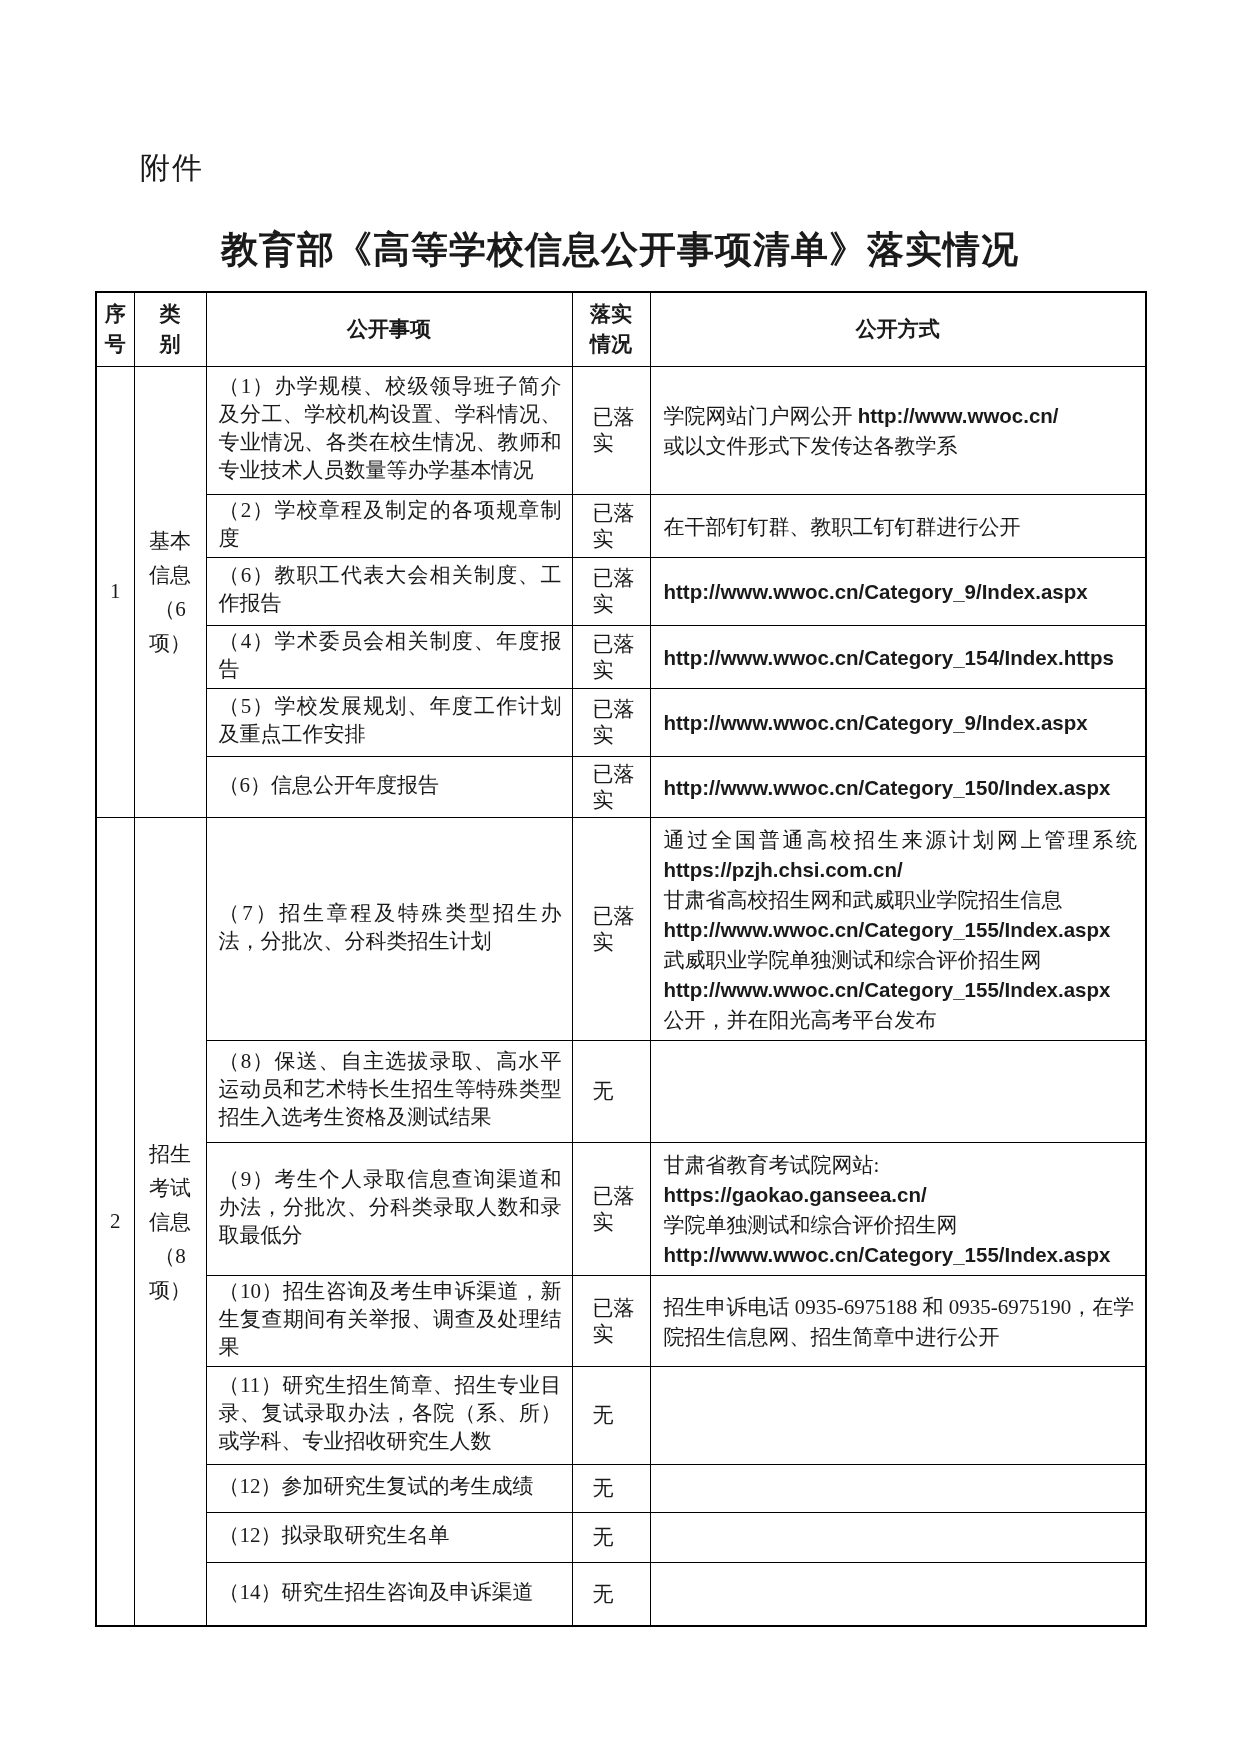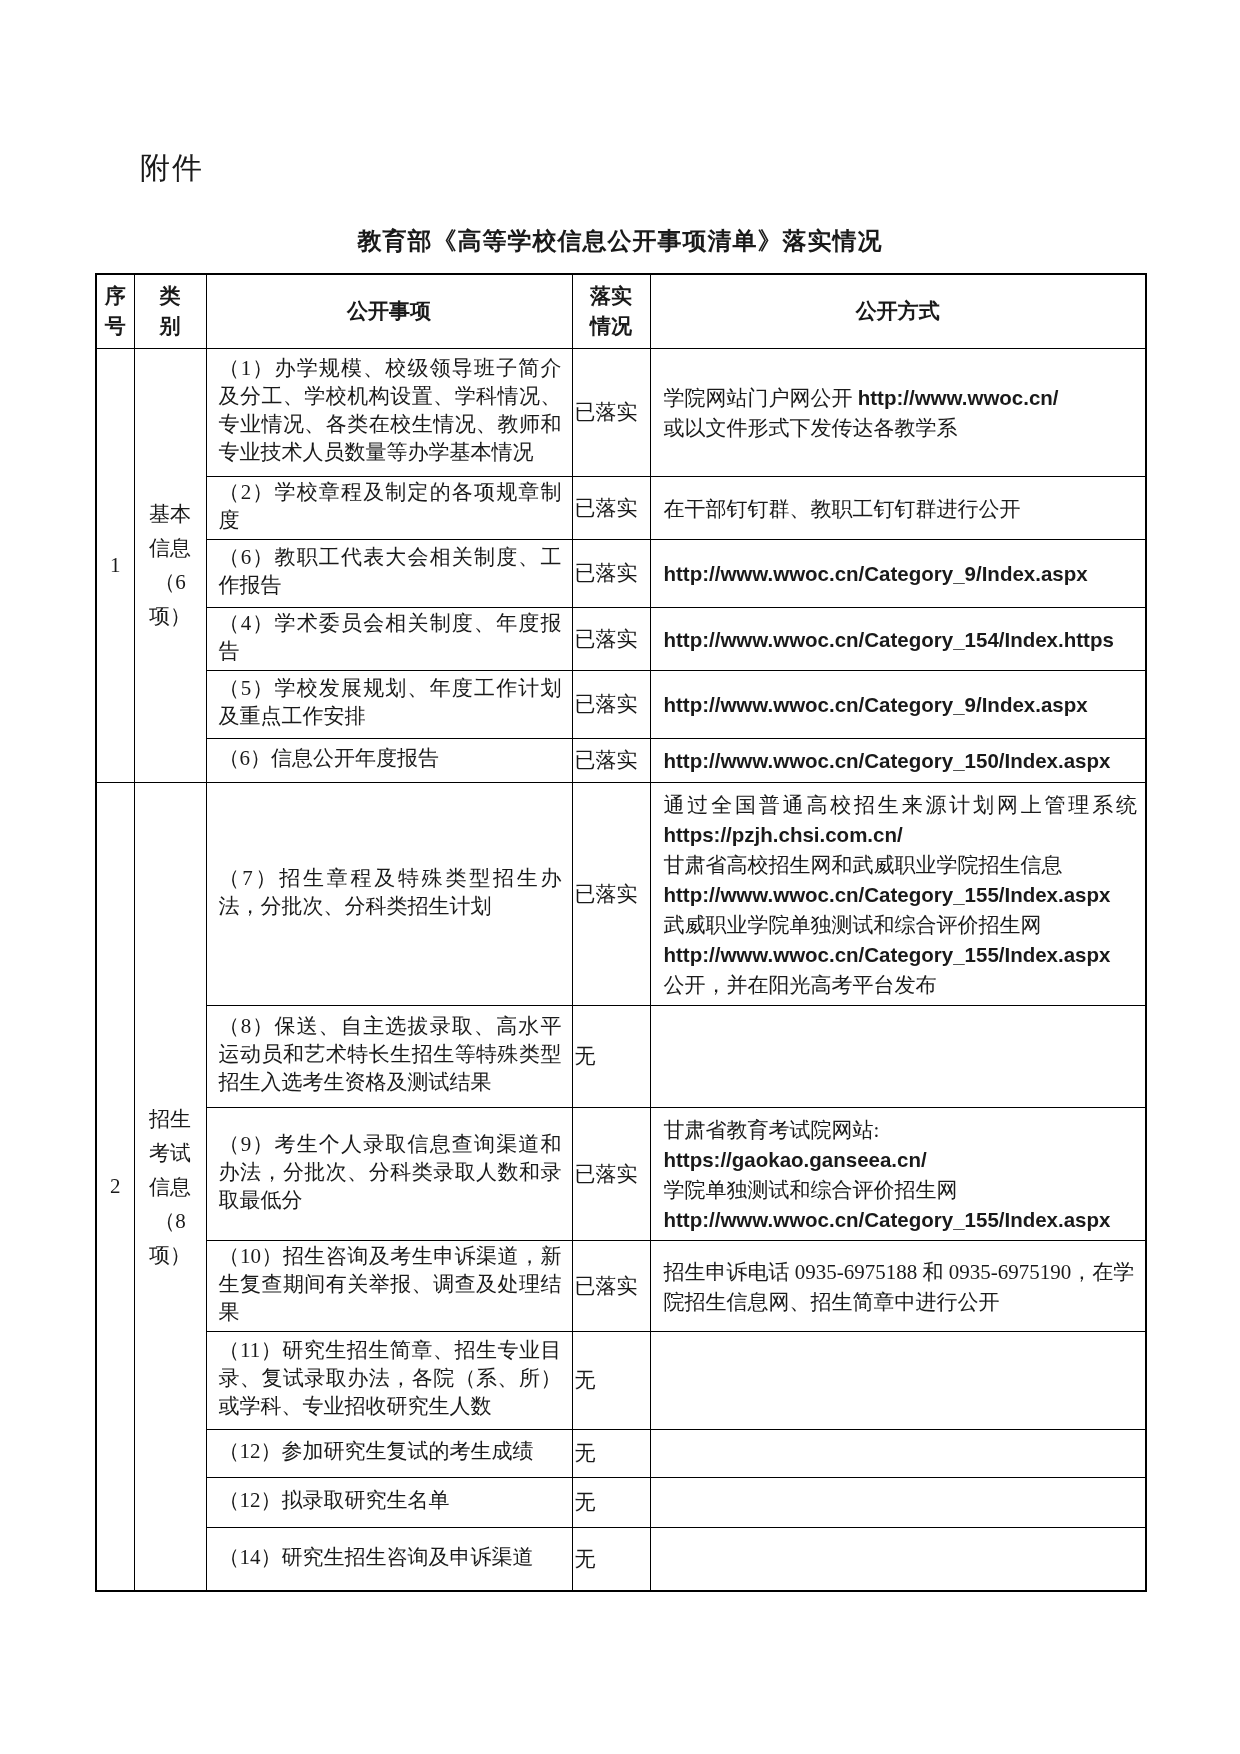--- a/index.html
+++ b/index.html
@@ -10,21 +10,21 @@
   }
   .attachment{
     margin:148px 0 16px 140px;
     font-family:"Liberation Sans","DejaVu Sans",sans-serif;
     font-size:30px;letter-spacing:2px;
   }
   .doc-title{
     width:1050px;margin:36px 0 16px 95px;
     text-align:center;
     font-family:"Liberation Sans","DejaVu Sans",sans-serif;
-    font-weight:bold;font-size:24px;letter-spacing:1px;
+    font-weight:bold;font-size:37px;letter-spacing:1px;
   }
   table.main{
     border-collapse:collapse;table-layout:fixed;
     margin-left:95px;width:1050px;
     border:2px solid #000;
   }
   table.main th, table.main td{
     border:1px solid #000;
     vertical-align:middle;
     font-size:21px;
@@ -35,21 +35,21 @@
     font-weight:bold;font-size:22px;text-align:center;line-height:1.45;
     padding:6px 2px;
   }
   .pre{white-space:pre-line;}
   td.idx{text-align:center;font-size:21px;}
   td.cat{text-align:center;line-height:34px;font-size:21px;padding:4px 12px;}
   td.item{
     text-align:justify;
     padding:1px 10px 5px 12px;line-height:28px;margin-left:13px;
   }
-  td.status{padding:4px 2px 4px 2px;line-height:26px;}
+  td.status{padding:4px 2px 4px 20px;line-height:26px;}
   td.method{padding:7px 8px 5px 13px;}
   td.method .ln{line-height:30px;text-align:left;}
   .url{
     font-family:"Liberation Sans","DejaVu Sans",sans-serif;
     font-weight:bold;font-size:20.5px;letter-spacing:0;
   }
   .dist{text-align:justify;text-align-last:justify;}
 </style>
 </head>
 <body>

